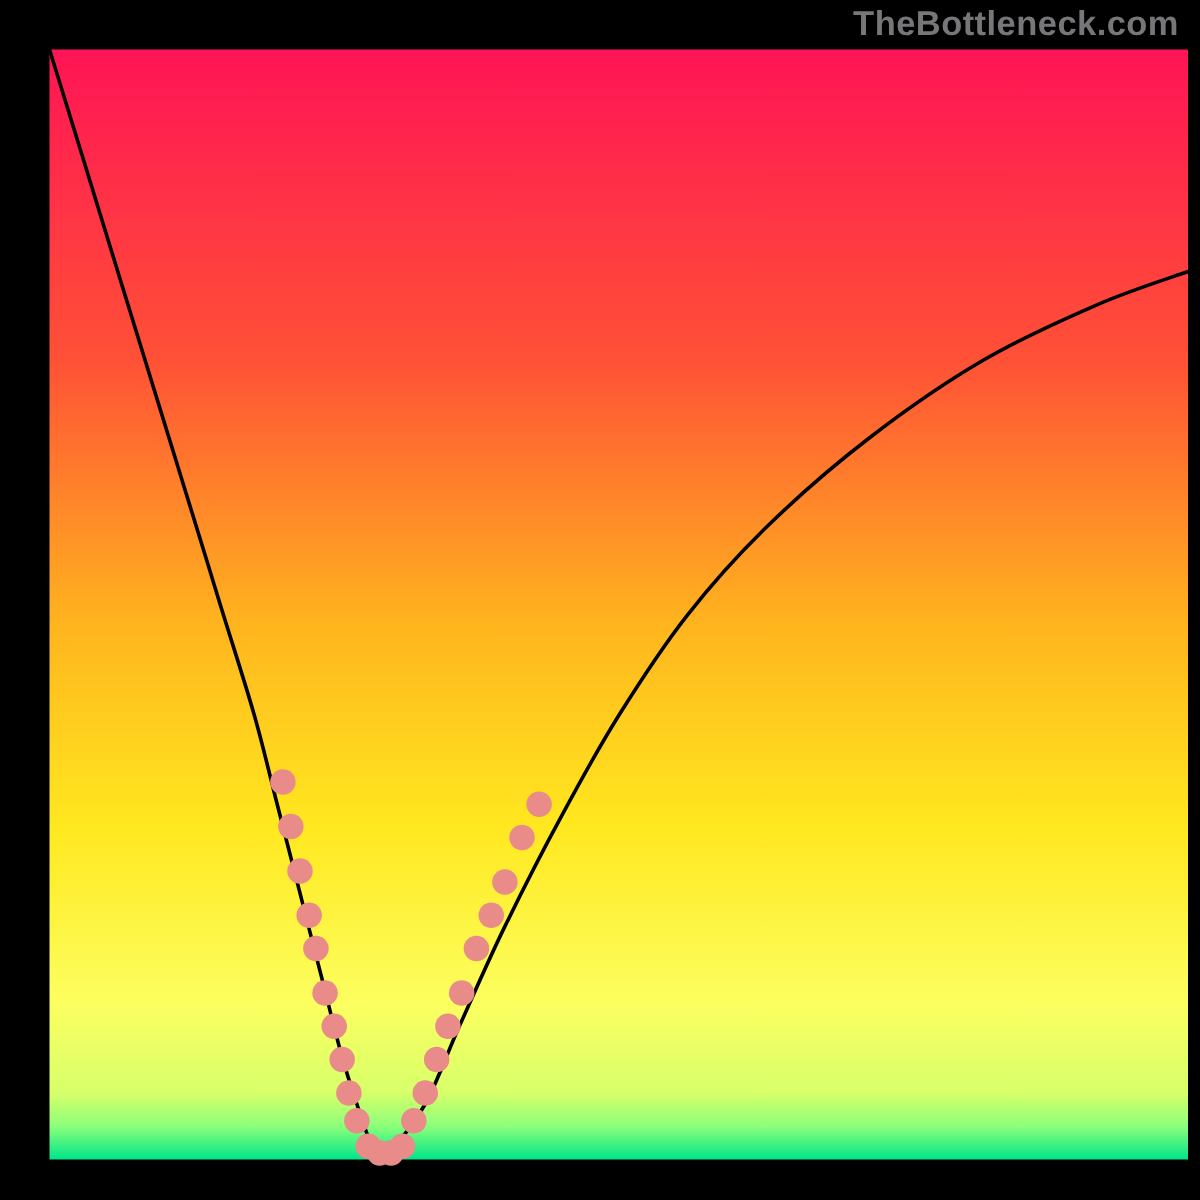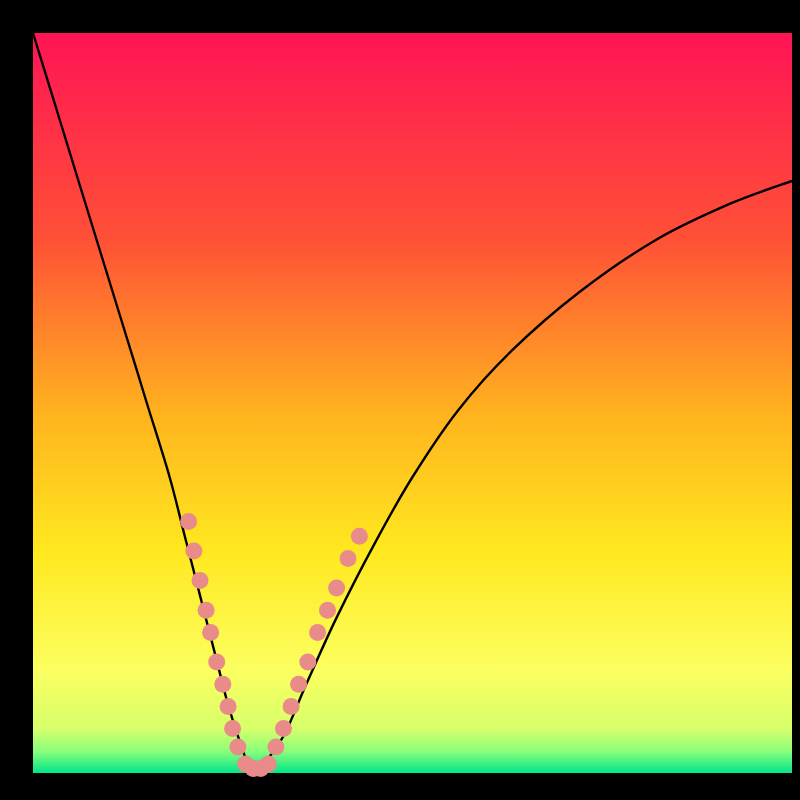--- a/index.html
+++ b/index.html
@@ -69,13 +69,14 @@
         <circle cx="291.1" cy="706.4" r="8.5" fill="#e88b89"></circle>
         <circle cx="298.6" cy="684.2" r="8.5" fill="#e88b89"></circle>
         <circle cx="307.8" cy="662.0" r="8.5" fill="#e88b89"></circle>
         <circle cx="317.6" cy="632.4" r="8.5" fill="#e88b89"></circle>
         <circle cx="327.5" cy="610.2" r="8.5" fill="#e88b89"></circle>
         <circle cx="336.6" cy="588.0" r="8.5" fill="#e88b89"></circle>
         <circle cx="348.0" cy="558.4" r="8.5" fill="#e88b89"></circle>
         <circle cx="359.4" cy="536.2" r="8.5" fill="#e88b89"></circle>
       </g>
   </svg>
+  <div class="watermark">TheBottleneck.com</div>
 </div>
 
 </body></html>

